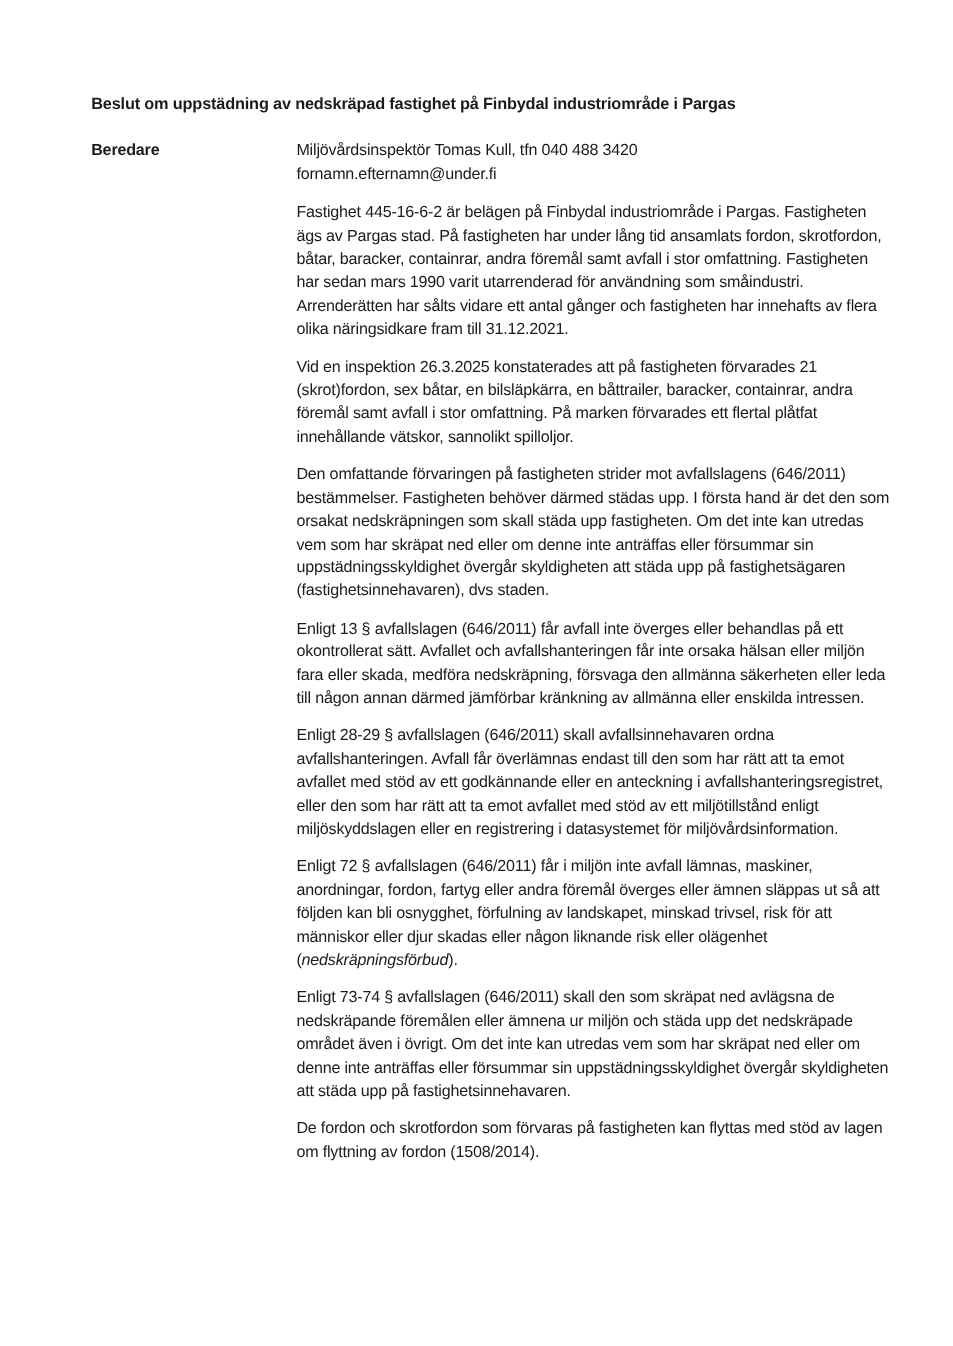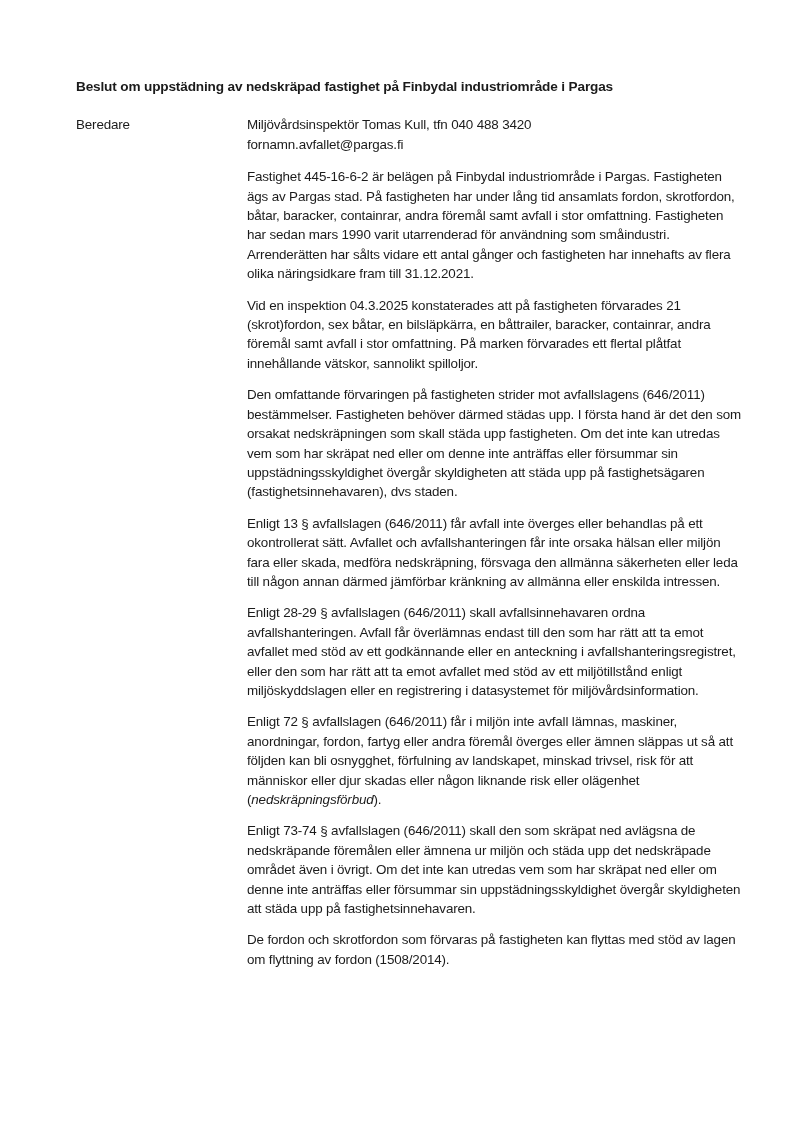--- a/index.html
+++ b/index.html
@@ -37,21 +37,21 @@
   }
   .columns {
     display: flex;
     align-items: flex-start;
   }
   .label-col {
     flex: 0 0 171px;
     width: 171px;
   }
   .preparer-label {
-    font-weight: 400;
+    font-weight: 700;
     text-align: right;
   }
   .body-col {
     width: 498px;
     max-width: 498px;
   }
   .body-col p {
     margin: 0 0 12px 0;
   }
   .body-col p.contact-block {
@@ -75,26 +75,26 @@
   <div class="columns">
 
     <div class="label-col">
       <span class="preparer-label">Beredare</span>
     </div>
 
     <div class="body-col">
 
       <p class="contact-block">
         <span>Miljövårdsinspektör Tomas Kull, tfn 040 488 3420</span><br>
-        <span>fornamn.avfallet@pargas.fi</span>
+        <span>fornamn.efternamn@under.fi</span>
       </p>
 
       <p>Fastighet 445-16-6-2 är belägen på Finbydal industriområde i Pargas. Fastigheten ägs av Pargas stad. På fastigheten har under lång tid ansamlats fordon, skrotfordon, båtar, baracker, containrar, andra föremål samt avfall i stor omfattning. Fastigheten har sedan mars 1990 varit utarrenderad för användning som småindustri. Arrenderätten har sålts vidare ett antal gånger och fastigheten har innehafts av flera olika näringsidkare fram till 31.12.2021.</p>
 
-      <p>Vid en inspektion 04.3.2025 konstaterades att på fastigheten förvarades 21 (skrot)fordon, sex båtar, en bilsläpkärra, en båttrailer, baracker, containrar, andra föremål samt avfall i stor omfattning. På marken förvarades ett flertal plåtfat innehållande vätskor, sannolikt spilloljor.</p>
+      <p>Vid en inspektion 26.3.2025 konstaterades att på fastigheten förvarades 21 (skrot)fordon, sex båtar, en bilsläpkärra, en båttrailer, baracker, containrar, andra föremål samt avfall i stor omfattning. På marken förvarades ett flertal plåtfat innehållande vätskor, sannolikt spilloljor.</p>
 
       <p>Den omfattande förvaringen på fastigheten strider mot avfallslagens (646/2011) bestämmelser. Fastigheten behöver därmed städas upp. I första hand är det den som orsakat nedskräpningen som skall städa upp fastigheten. Om det inte kan utredas vem som har skräpat ned eller om denne inte anträffas eller försummar sin uppstädningsskyldighet övergår skyldigheten att städa upp på fastighetsägaren (fastighetsinnehavaren), dvs staden.</p>
 
       <p>Enligt 13 § avfallslagen (646/2011) får avfall inte överges eller behandlas på ett okontrollerat sätt. Avfallet och avfallshanteringen får inte orsaka hälsan eller miljön fara eller skada, medföra nedskräpning, försvaga den allmänna säkerheten eller leda till någon annan därmed jämförbar kränkning av allmänna eller enskilda intressen.</p>
 
       <p>Enligt 28-29 § avfallslagen (646/2011) skall avfallsinnehavaren ordna avfallshanteringen. Avfall får överlämnas endast till den som har rätt att ta emot avfallet med stöd av ett godkännande eller en anteckning i avfallshanteringsregistret, eller den som har rätt att ta emot avfallet med stöd av ett miljötillstånd enligt miljöskyddslagen eller en registrering i datasystemet för miljövårdsinformation.</p>
 
       <p><span>Enligt 72 § avfallslagen (646/2011) får i miljön inte avfall lämnas, maskiner, anordningar, fordon, fartyg eller andra föremål överges eller ämnen släppas ut så att följden kan bli osnygghet, förfulning av landskapet, minskad trivsel, risk för att människor eller djur skadas eller någon liknande risk eller olägenhet (</span><em class="statute-term">nedskräpningsförbud</em><span>).</span></p>
 
       <p>Enligt 73-74 § avfallslagen (646/2011) skall den som skräpat ned avlägsna de nedskräpande föremålen eller ämnena ur miljön och städa upp det nedskräpade området även i övrigt. Om det inte kan utredas vem som har skräpat ned eller om denne inte anträffas eller försummar sin uppstädningsskyldighet övergår skyldigheten att städa upp på fastighetsinnehavaren.</p>

